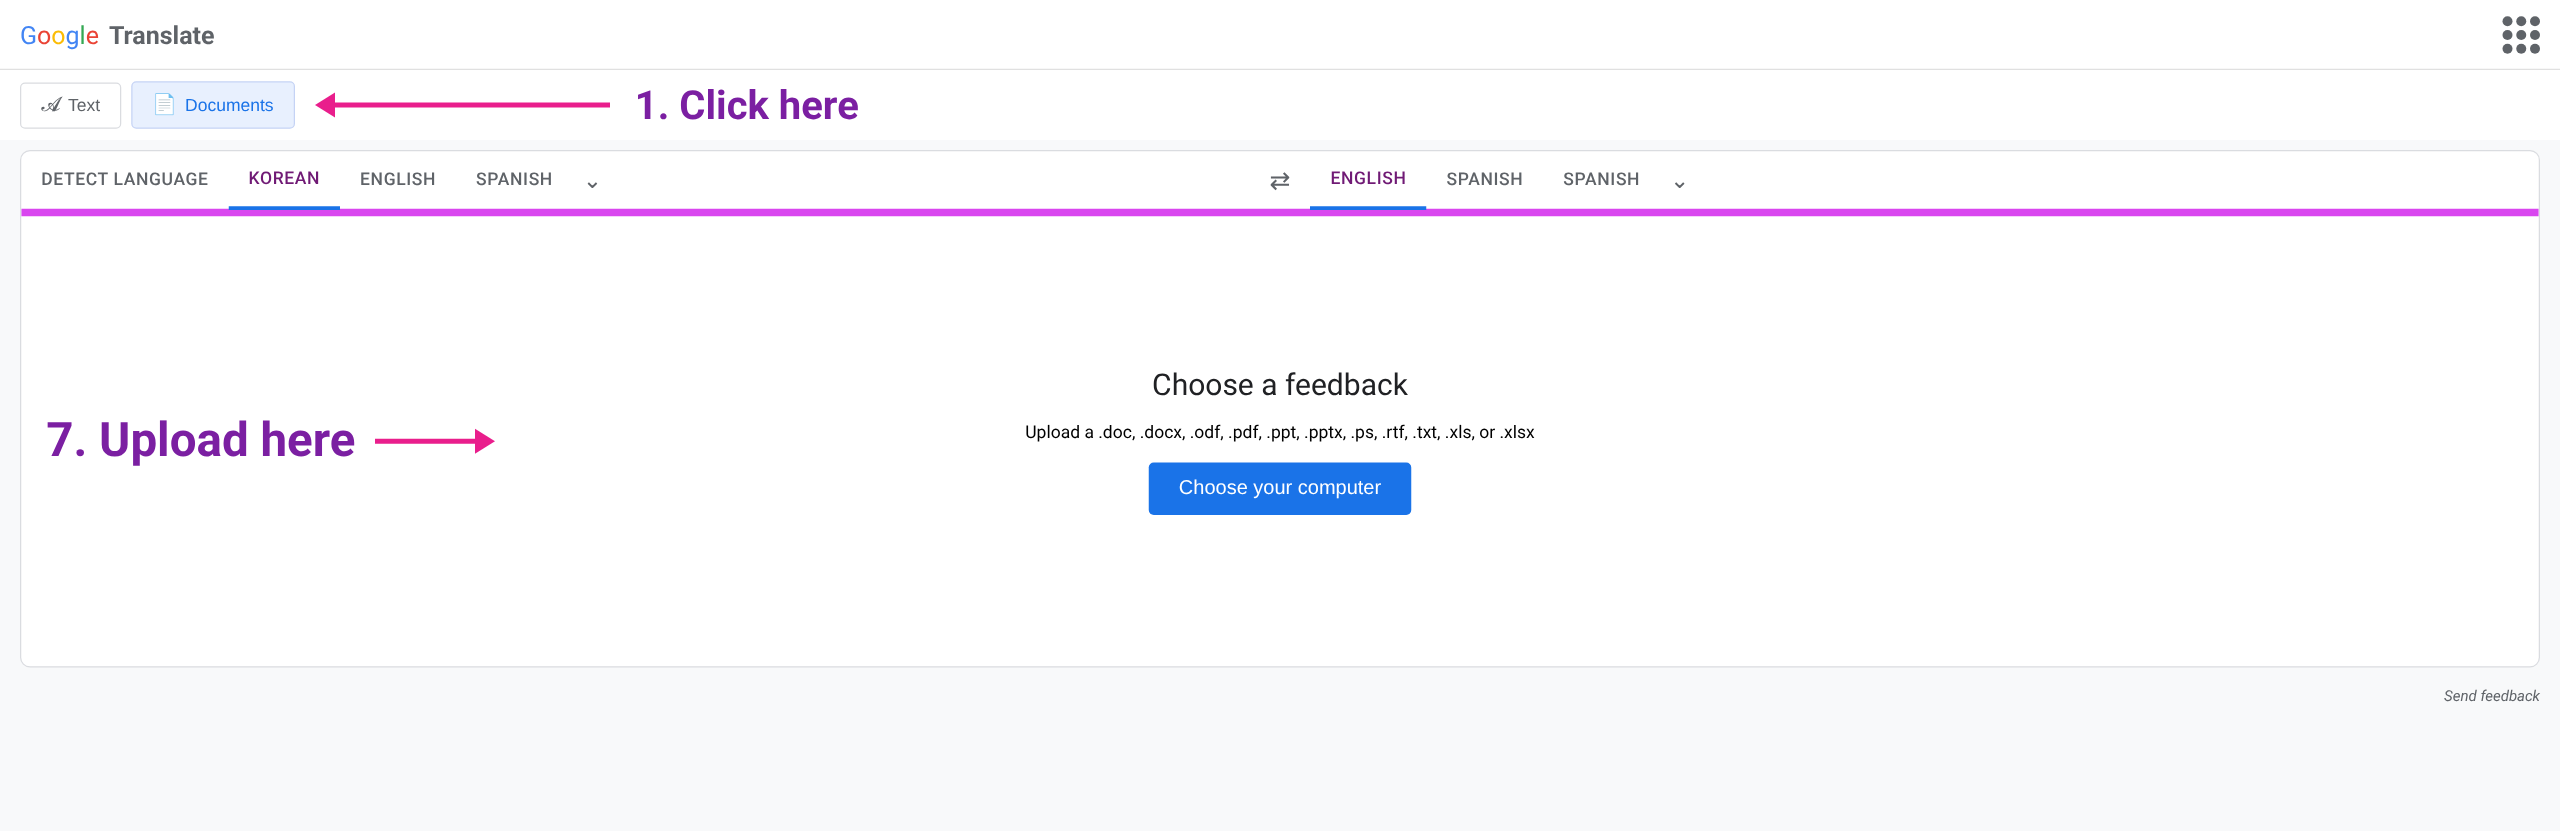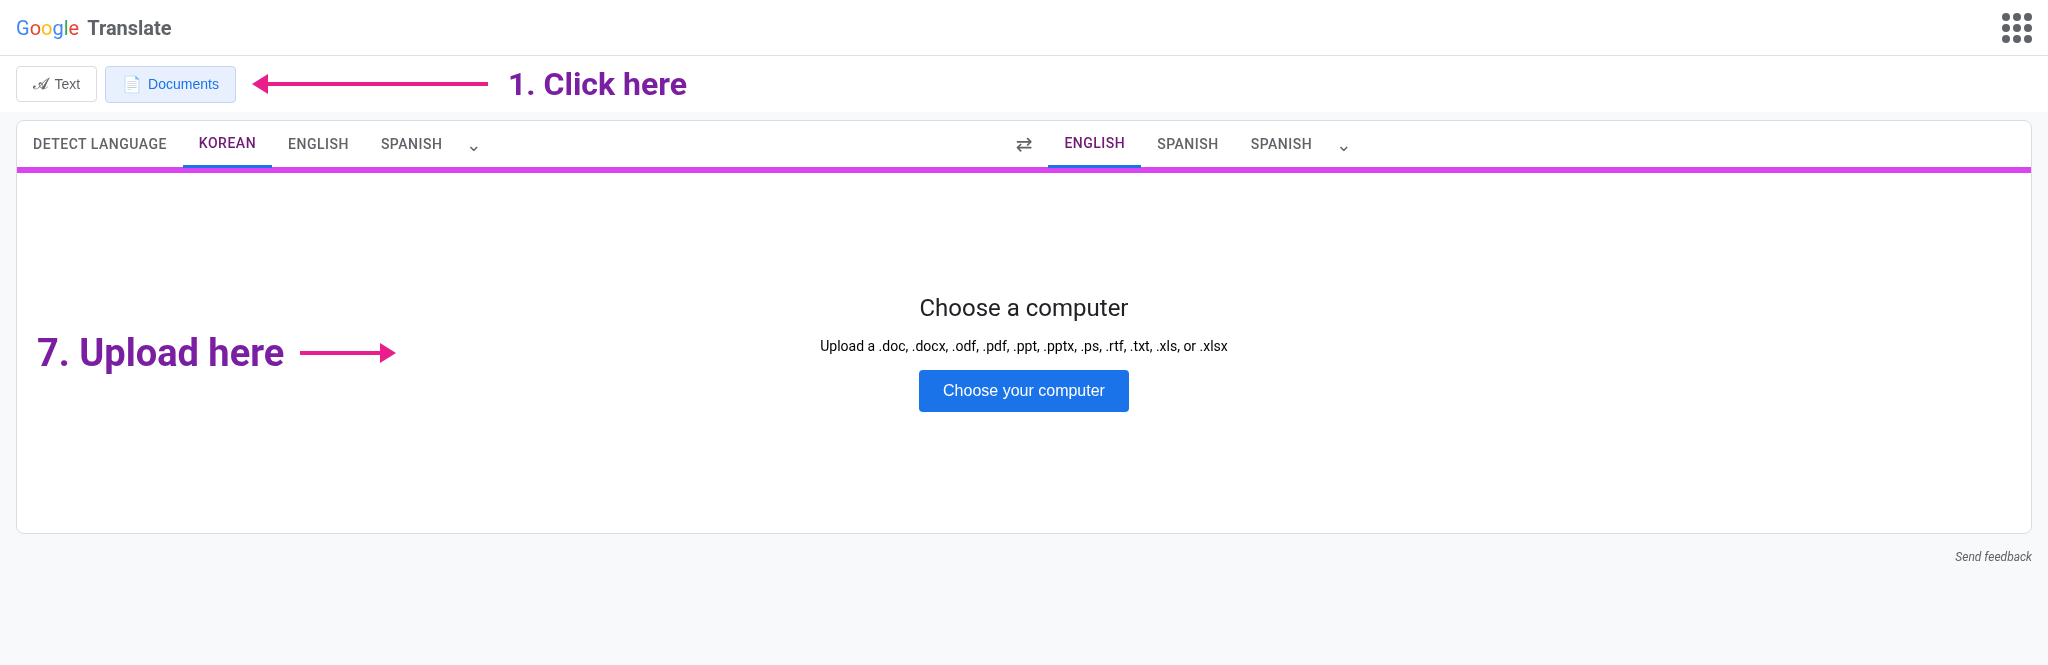--- a/index.html
+++ b/index.html
@@ -295,21 +295,21 @@
     </div>
 
     <div class="upload-area">
 
       <div class="upload-annotation">
         <span class="upload-annotation-text">7. Upload here</span>
         <div class="arrow-line-right"></div>
         <div class="arrow-head-right"></div>
       </div>
 
-      <h2 class="upload-title">Choose a computer</h2>
+      <h2 class="upload-title">Choose a feedback</h2>
       <p class="upload-subtitle">Upload a .doc, .docx, .odf, .pdf, .ppt, .pptx, .ps, .rtf, .txt, .xls, or .xlsx</p>
       <button class="browse-btn">Choose your computer</button>
     </div>
 
   </div>
 </div>
 
 <div class="footer">
   <span class="send-feedback">Send feedback</span>
 </div>

